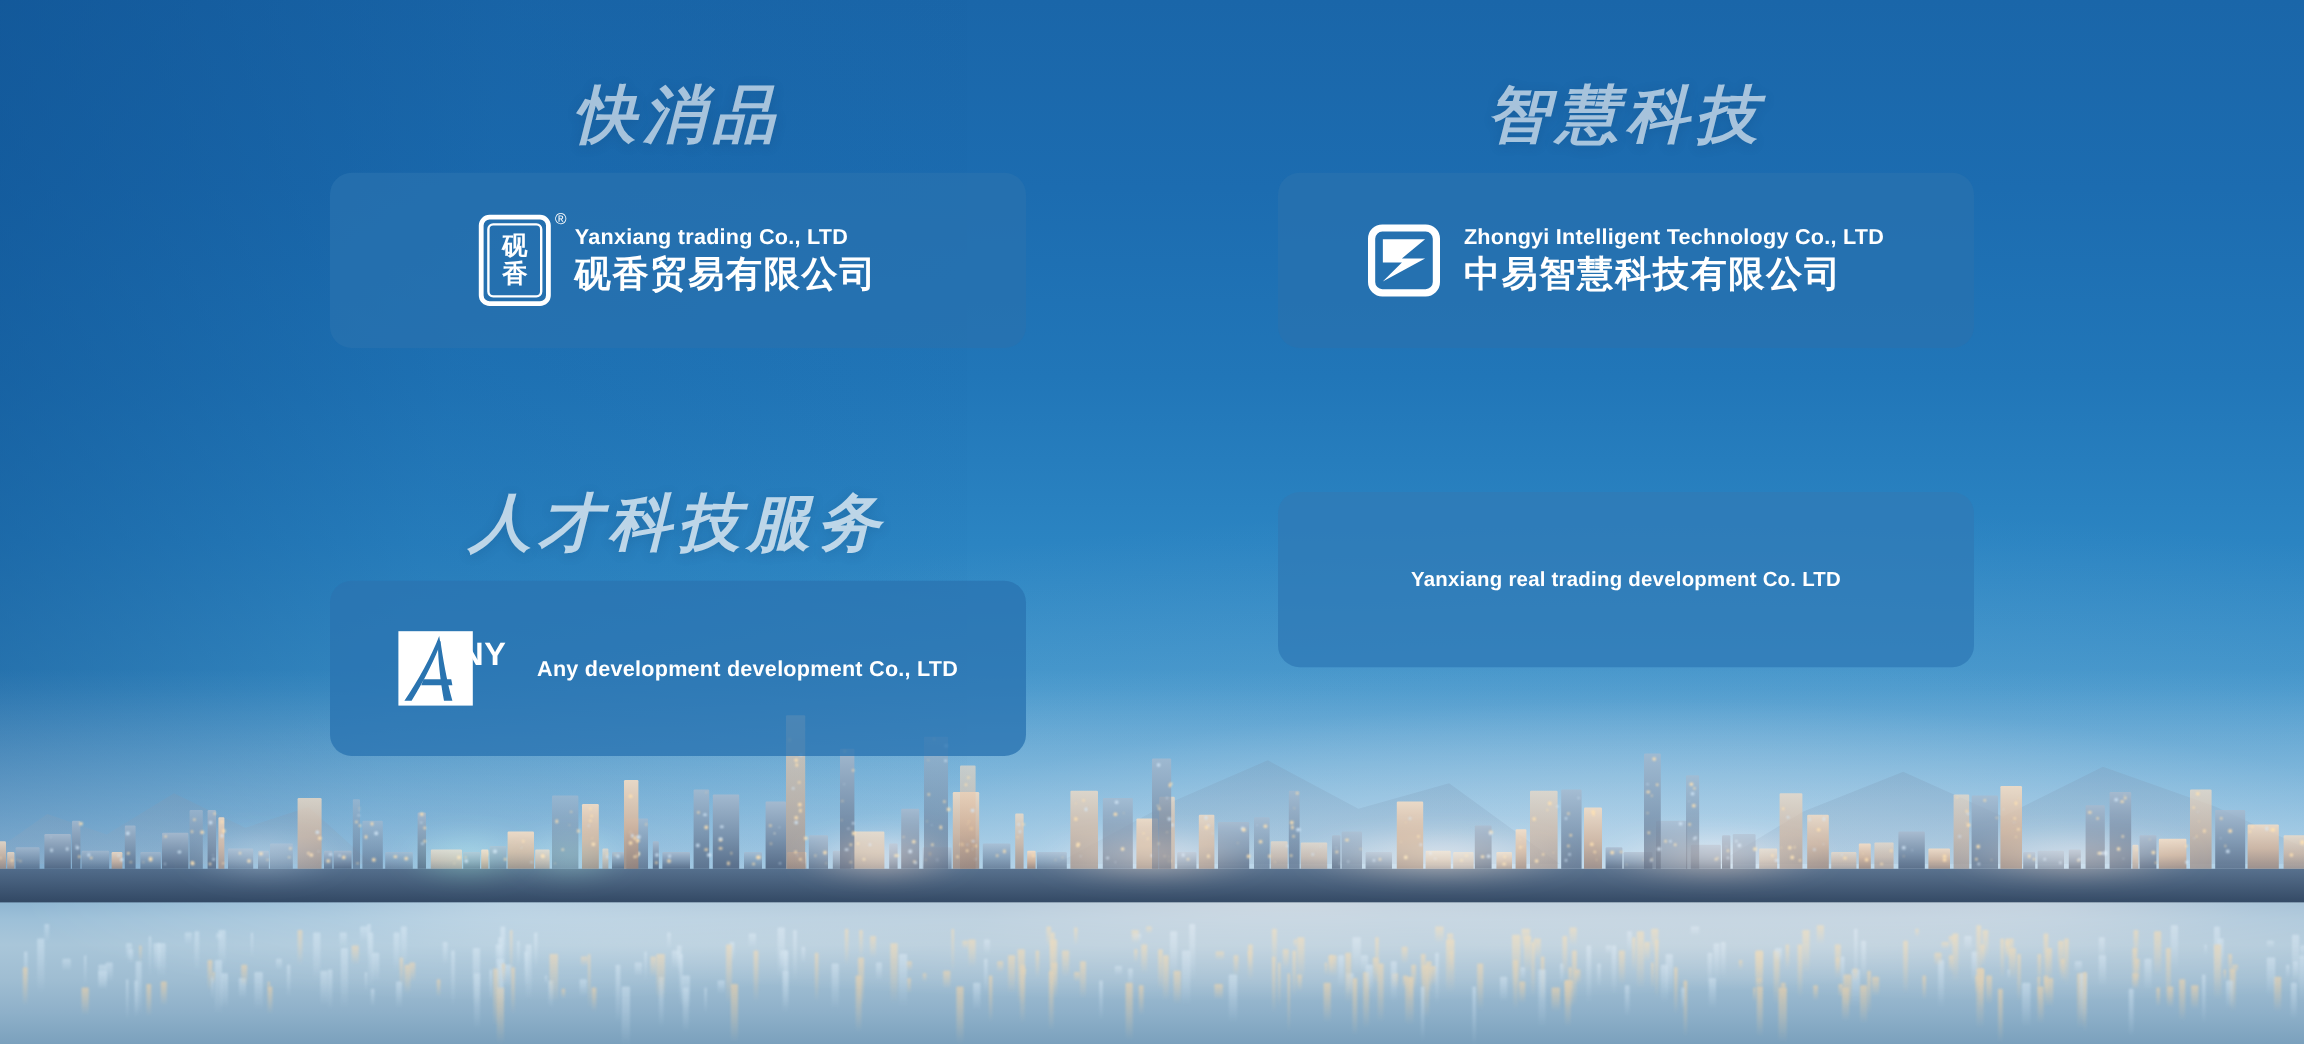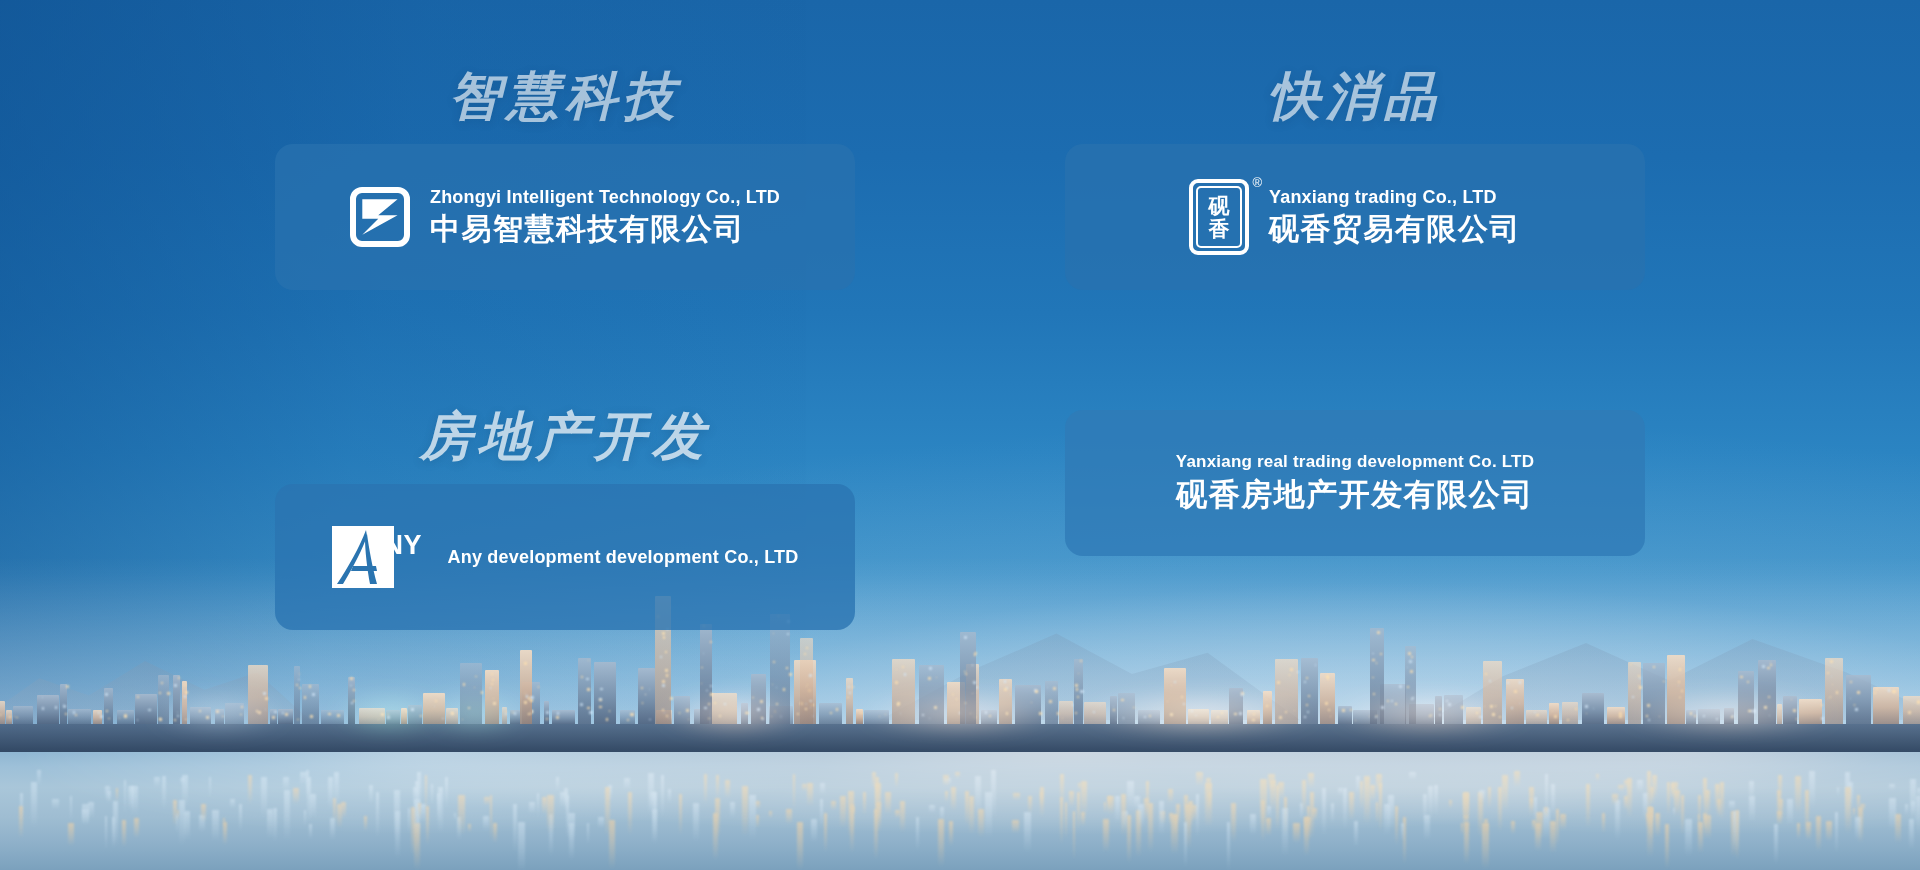--- a/index.html
+++ b/index.html
@@ -1158,58 +1158,58 @@
       <div class="refl" style="left: 1852.78px; top: 42.482px; height: 8.37104px; width: 2.1px; background: linear-gradient(rgba(255, 214, 160, 0.85) 0%, rgba(255, 214, 160, 0) 100%); filter: blur(1.1px);"></div>
       <div class="refl" style="left: 1646.74px; top: 4.52658px; height: 45.3875px; width: 4.26581px; background: linear-gradient(rgba(255, 214, 160, 0.85) 0%, rgba(255, 214, 160, 0) 100%); filter: blur(1.1px);"></div>
       <div class="refl" style="left: 182.134px; top: 9.10341px; height: 29.9625px; width: 6.06801px; background: linear-gradient(rgba(222, 238, 250, 0.7) 0%, rgba(222, 238, 250, 0) 100%); filter: blur(1.1px);"></div>
       <div class="refl" style="left: 1845.2px; top: 20.6649px; height: 46.1013px; width: 6.24977px; background: linear-gradient(rgba(255, 214, 160, 0.85) 0%, rgba(255, 214, 160, 0) 100%); filter: blur(1.1px);"></div>
     </div>
   <div class="water-glow"></div>
 </div>
 
 <div id="content">
 
-  <div class="sector s1">
-    <div class="sector-title">智慧科技</div>
-    <div class="company-card">
-      <div class="card-logo">
-        <div class="logo-zhongyi">
-          <div class="frame"></div>
-          <div class="bolt"></div>
-        </div>
-      </div>
-      <div class="card-text">
-        <div class="name-en">Zhongyi Intelligent Technology Co., LTD</div>
-        <div class="name-cn">中易智慧科技有限公司</div>
-      </div>
-    </div>
-  </div>
-
   <div class="sector s2">
     <div class="sector-title">快消品</div>
     <div class="company-card">
       <div class="card-logo">
         <div class="logo-seal">
           <div class="seal-box"></div>
           <div class="seal-inner">
             <span class="seal-char">砚</span>
             <span class="seal-char">香</span>
           </div>
           <span class="reg">®</span>
         </div>
       </div>
       <div class="card-text">
         <div class="name-en">Yanxiang trading Co., LTD</div>
         <div class="name-cn">砚香贸易有限公司</div>
       </div>
     </div>
   </div>
 
+  <div class="sector s1">
+    <div class="sector-title">智慧科技</div>
+    <div class="company-card">
+      <div class="card-logo">
+        <div class="logo-zhongyi">
+          <div class="frame"></div>
+          <div class="bolt"></div>
+        </div>
+      </div>
+      <div class="card-text">
+        <div class="name-en">Zhongyi Intelligent Technology Co., LTD</div>
+        <div class="name-cn">中易智慧科技有限公司</div>
+      </div>
+    </div>
+  </div>
+
   <div class="sector s3">
-    <div class="sector-title">房地产开发</div>
+    <div class="sector-title">人才科技服务</div>
     <div class="company-card">
       <div class="card-logo">
         <div class="logo-any">
           <div class="sq"></div>
           <svg class="a-mark" viewBox="0 0 54 58">
             <path d="M30 2 C24 18, 12 40, 1 56 L7 56 C18 38, 27 20, 31 8 Z" fill="#2a74b0"></path>
             <path d="M31 6 C33 20, 36 38, 41 56 L34 56 C31 40, 29 22, 29 10 Z" fill="#2a74b0"></path>
             <path d="M17 38 L40 38 L41 43 L15 43 Z" fill="#2a74b0"></path>
           </svg>
           <span class="ny">NY</span>
@@ -1218,18 +1218,17 @@
       <div class="card-text">
         <div class="name-en">Any development development Co., LTD</div>
       </div>
     </div>
   </div>
 
   <div class="sector s4">
     <div class="company-card">
       <div class="card-text">
         <div class="name-en">Yanxiang real trading development Co. LTD</div>
-        <div class="name-cn">砚香房地产开发有限公司</div>
       </div>
     </div>
   </div>
 
 </div>
 
 </body></html>

